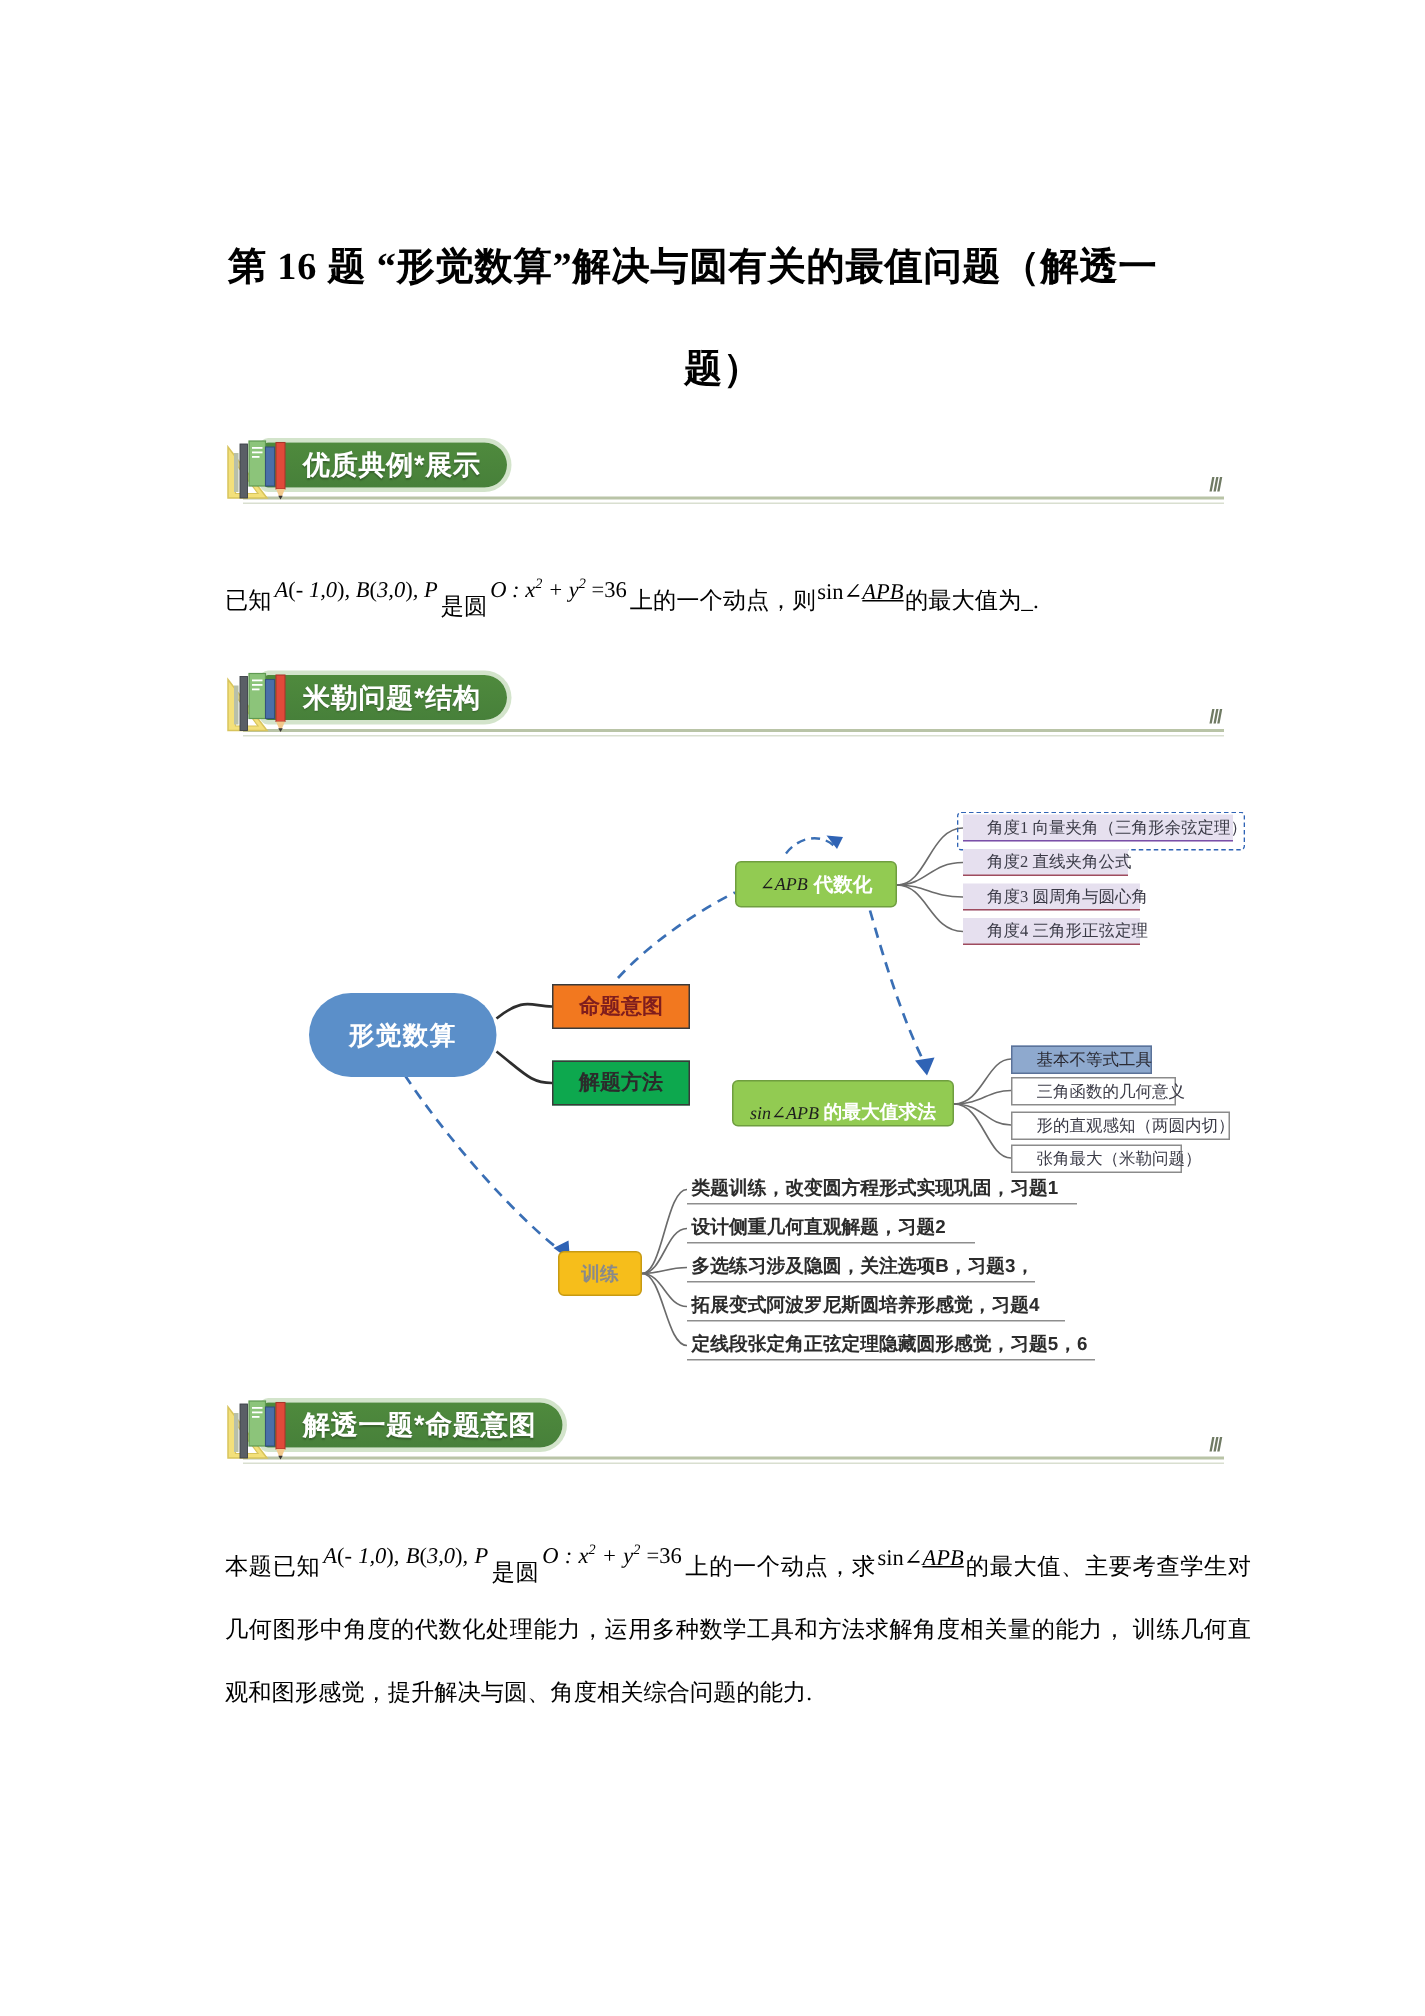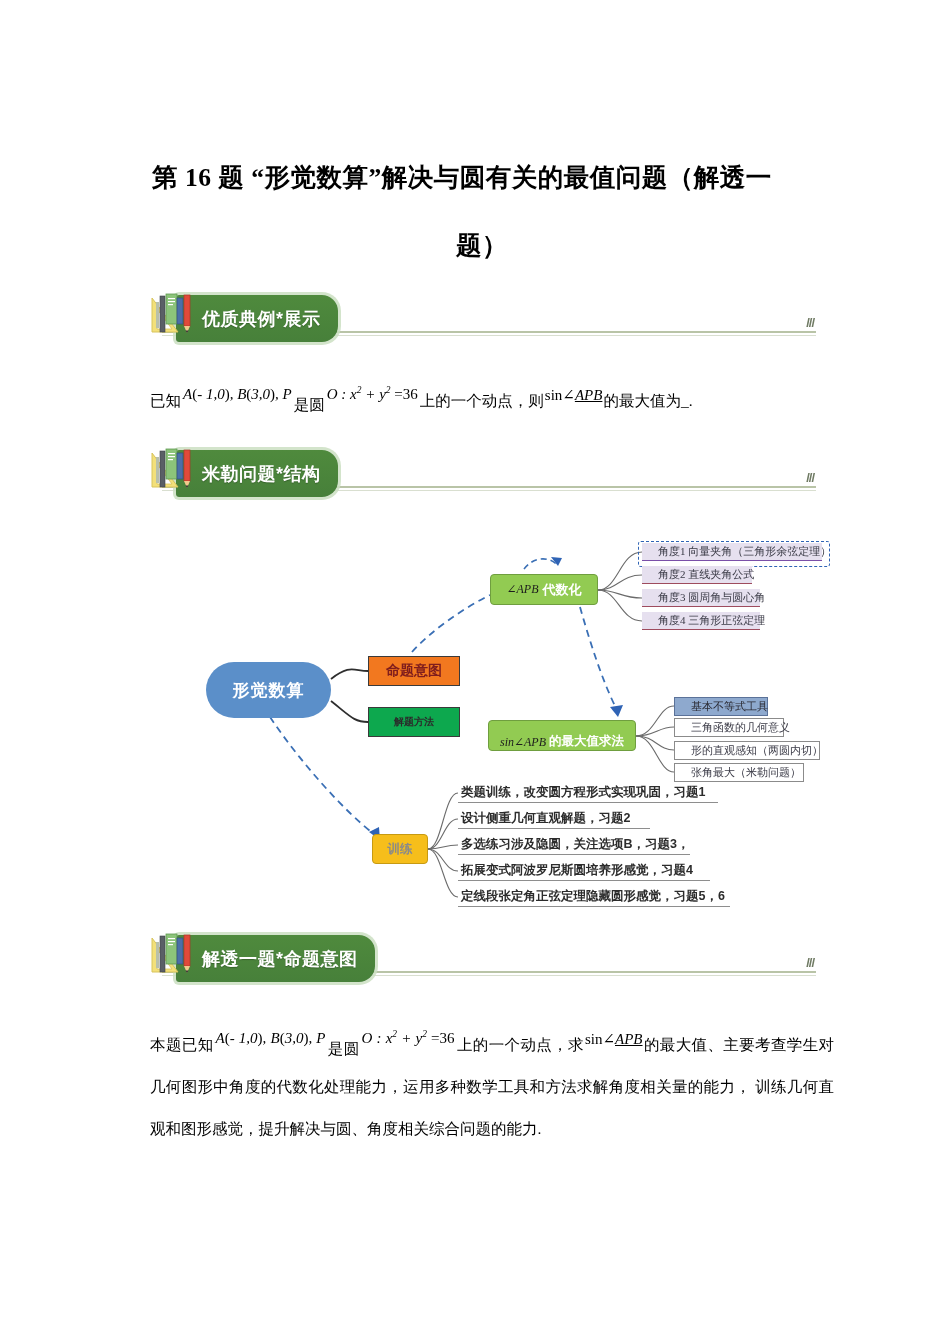--- a/index.html
+++ b/index.html
@@ -61,21 +61,21 @@
     left: 14px;
     right: 0;
     bottom: 2px;
     height: 1px;
     background: #d9dfd0;
   }
   .banner .plate {
     position: absolute;
     left: 28px;
     top: 3px;
-    height: 47px;
+    height: 30px;
     background: linear-gradient(180deg, #4f8a3d 0%, #47803a 100%);
     border-radius: 3px 16px 16px 3px;
     box-shadow: 0 0 0 3px rgba(203,223,194,0.85);
     display: flex;
     align-items: center;
     padding: 0 17px 0 26px;
     z-index: 3;
     text-align: center;
   }
   .banner .plate-text {
@@ -189,21 +189,21 @@
     border: 1.4px solid #3a3a3a;
     color: #7f1d1d;
     font-size: 14px;
     font-weight: bold;
   }
   .n-green {
     left: 218px; top: 195px; width: 92px; height: 30px;
     background: #0DA84E;
     border: 1.4px solid #3a3a3a;
     color: #2b2b2b;
-    font-size: 10px;
+    font-size: 14px;
     font-weight: bold;
   }
   .n-lgreen1 {
     left: 340px; top: 62px; width: 108px; height: 31px;
     background: #92CB52;
     border: 1.2px solid #6f9e3f;
     border-radius: 4px;
     color: #ffffff;
     font-size: 13px;
     font-weight: bold;
@@ -430,21 +430,21 @@
 
     <div class="leaf leaf-box-hl" style="left:524px; top:185px; width:94px;">
       <span>基本不等式工具</span>
     </div>
     <div class="leaf leaf-box" style="left:524px; top:206px; width:110px;">
       <span>三角函数的几何意义</span>
     </div>
     <div class="leaf leaf-box" style="left:524px; top:229px; width:146px;">
       <span>形的直观感知（两圆内切）</span>
     </div>
-    <div class="leaf leaf-box" style="left:524px; top:251px; width:130px;">
+    <div class="leaf leaf-box" style="left:524px; top:251px; width:114px;">
       <span>张角最大（米勒问题）</span>
     </div>
 
     <div class="node n-yellow">
       <span>训练</span>
     </div>
 
     <div class="leaf leaf-train" style="left:308px; top:270px; width:260px;">
       <span>类题训练，改变圆方程形式实现巩固，习题1</span>
     </div>

